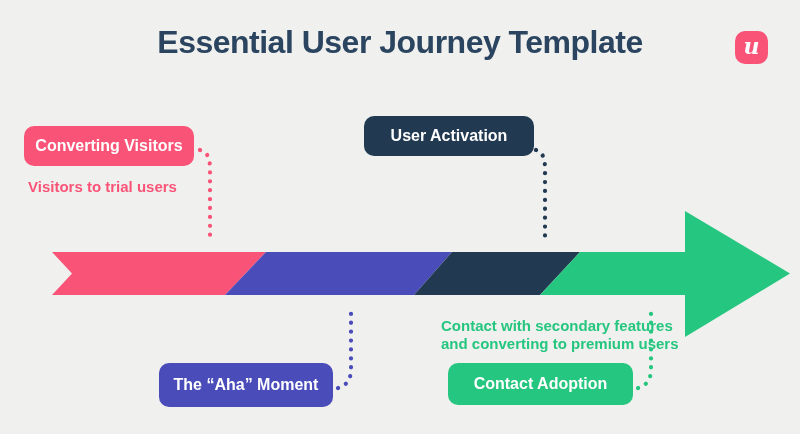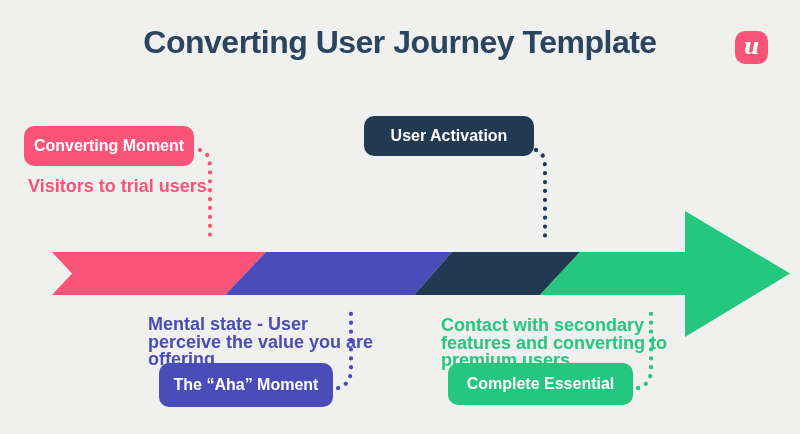--- a/index.html
+++ b/index.html
@@ -56,21 +56,21 @@
     font-size: 16px;
     font-weight: bold;
     white-space: nowrap;
   }
   .badge-cw  { left: 24px;  top: 126px; width: 170px; height: 40px; background: var(--pink, #F95478); }
   .badge-ua  { left: 364px; top: 116px; width: 170px; height: 40px; background: var(--navy, #213951); }
   .badge-aha { left: 159px; top: 363px; width: 174px; height: 44px; background: var(--purple, #4A4CBA); }
   .badge-ca  { left: 448px; top: 363px; width: 185px; height: 42px; background: var(--green, #25C67F); }
   .caption {
     position: absolute;
-    font-size: 18px;
+    font-size: 15px;
     font-weight: bold;
     line-height: 17.5px;
   }
   .caption-cw  { left: 28px;  top: 178px; width: 220px; color: var(--pink, #F95478); }
   .caption-ua  { left: 347px; top: 177px; width: 200px; color: var(--navy, #213951); }
   .caption-aha { left: 148px; top: 316px; width: 235px; color: var(--purple, #4A4CBA); }
   .caption-ca  { left: 410px; top: 317px; width: 260px; color: var(--green, #25C67F); margin-left: 31px; }
   .arrow-svg {
     position: absolute;
     left: 0; top: 0;
@@ -90,50 +90,49 @@
   .conn-pink   { stroke: var(--pink, #F95478); }
   .conn-navy   { stroke: var(--navy, #213951); }
   .conn-purple { stroke: var(--purple, #4A4CBA); }
   .conn-green  { stroke: var(--green, #25C67F); }
 </style>
 </head>
 <body>
 
 <div class="canvas">
 
-  <h1 class="page-title">Converting User Journey Template</h1>
+  <h1 class="page-title">Essential User Journey Template</h1>
 
   <div class="logo">
     <span>u</span>
   </div>
 
   <svg class="arrow-svg" viewBox="0 0 800 434" xmlns="http://www.w3.org/2000/svg" aria-hidden="true">
 
     <polygon class="seg-pink" points="52,252 266,252 225,295 52,295 72,273.5"></polygon>
     <polygon class="seg-purple" points="266,252 452,252 414,295 225,295"></polygon>
     <polygon class="seg-navy" points="452,252 580,252 540,295 414,295"></polygon>
     <polygon class="seg-green" points="580,252 702,252 702,295 540,295"></polygon>
     <polygon class="seg-green" points="685,211 790,273.5 685,337"></polygon>
 
     <path class="connector conn-pink" d="M 200,150 C 208,152 210,159 210,169 L 210,238"></path>
     <path class="connector conn-navy" d="M 536,150 C 543,152 545,159 545,169 L 545,238"></path>
     <path class="connector conn-purple" d="M 338,388 C 346,386 351,380 351,369 L 351,306"></path>
     <path class="connector conn-green" d="M 638,388 C 646,386 651,380 651,369 L 651,306"></path>
   </svg>
 
   <div class="badge badge-cw">
-    <span>Converting Moment</span>
+    <span>Converting Visitors</span>
   </div>
   <div class="badge badge-ua">
     <span>User Activation</span>
   </div>
   <div class="badge badge-aha">
     <span>The “Aha” Moment</span>
   </div>
   <div class="badge badge-ca">
-    <span>Complete Essential</span>
+    <span>Contact Adoption</span>
   </div>
 
   <div class="caption caption-cw">Visitors to trial users</div>
-  <div class="caption caption-aha">Mental state - User perceive the value you are offering</div>
   <div class="caption caption-ca">Contact with secondary features and converting to premium users</div>
 
 </div>
 
 </body></html>

